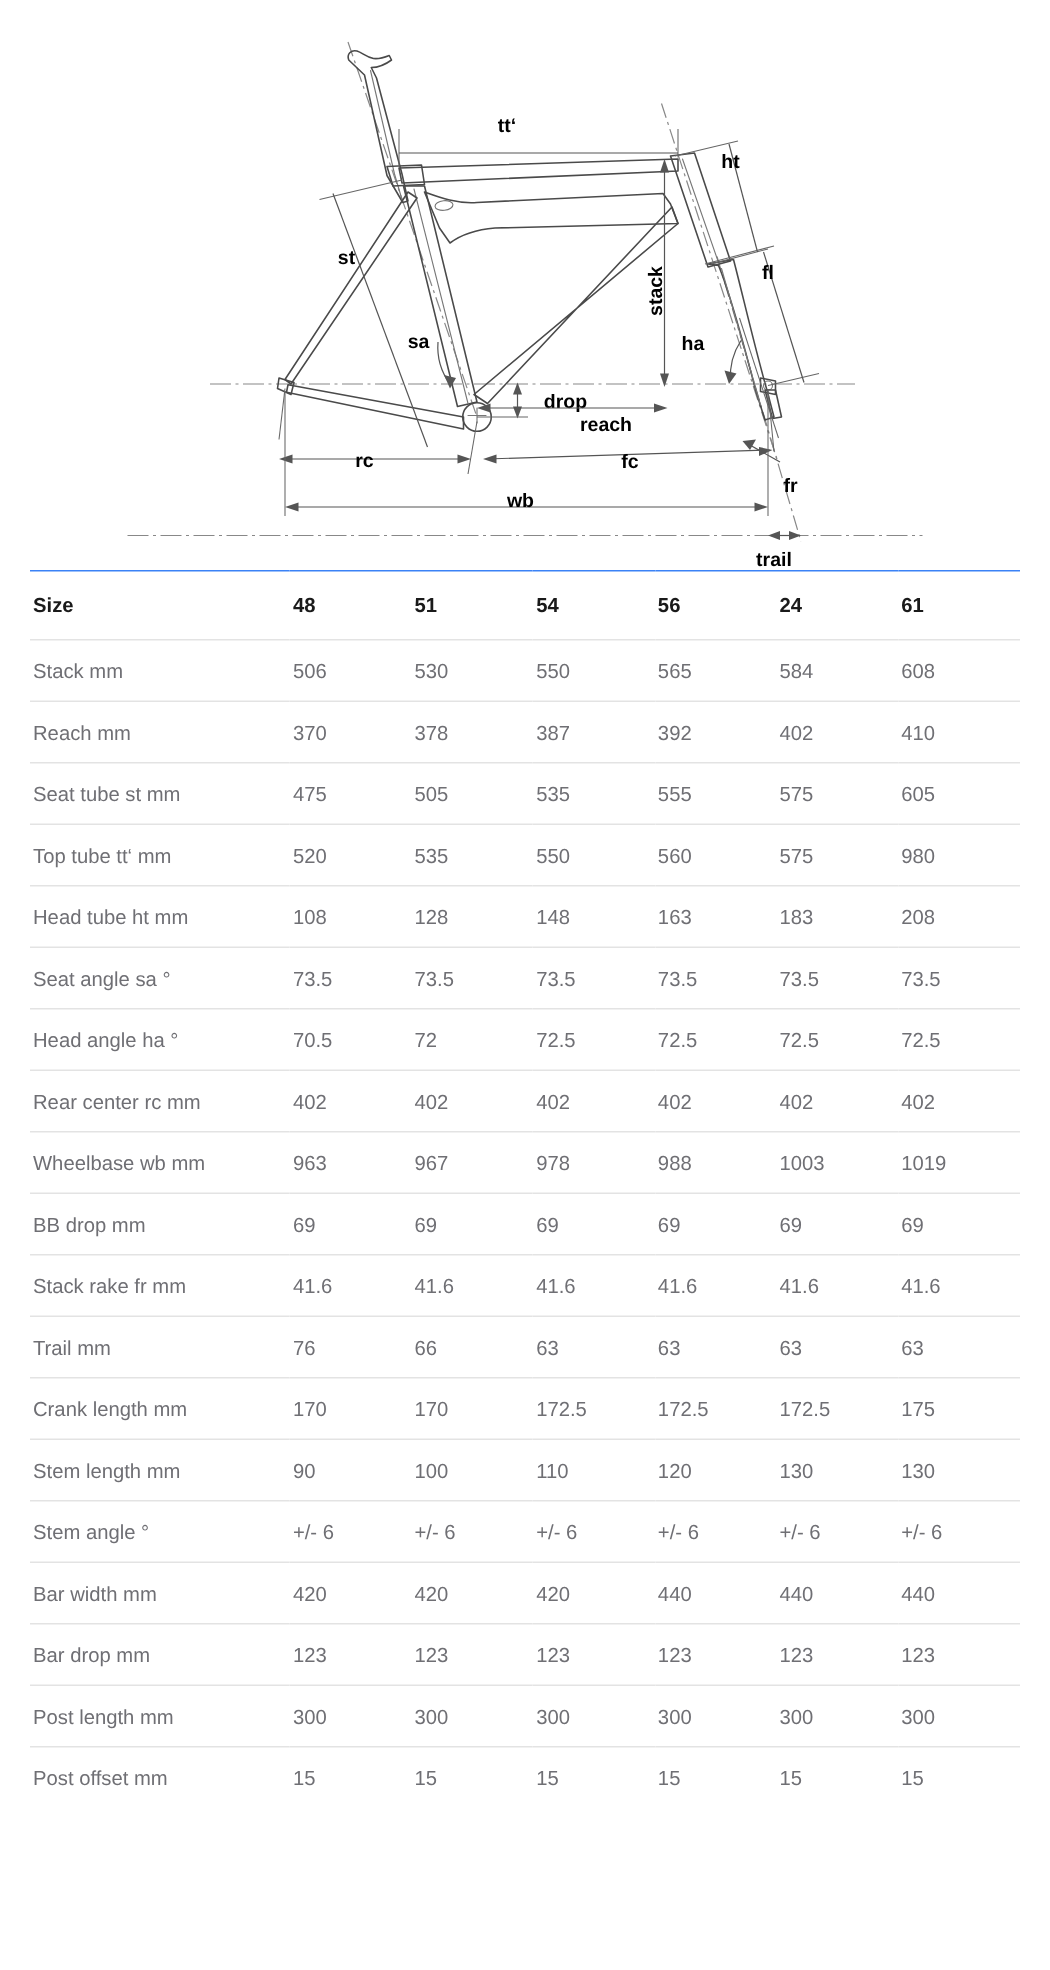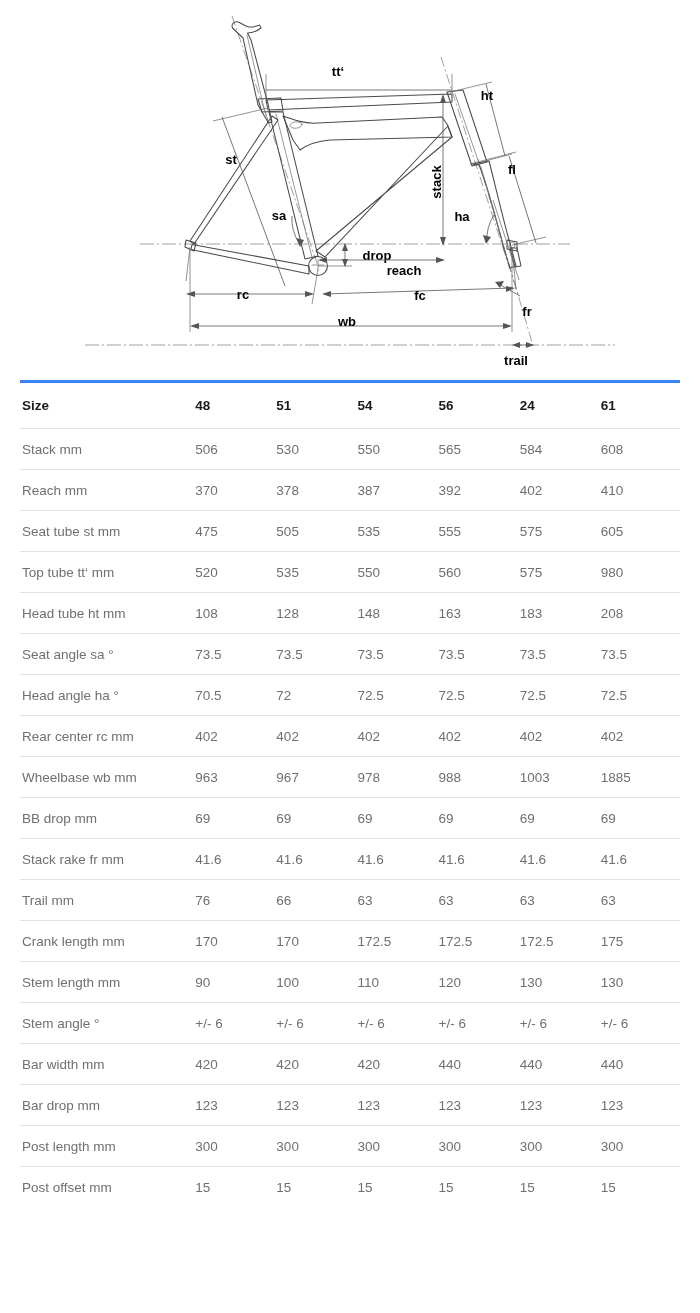--- a/index.html
+++ b/index.html
@@ -14,21 +14,21 @@
     position: relative;
     overflow: hidden;
     font-family: "Liberation Sans", sans-serif;
     -webkit-font-smoothing: antialiased;
   }
 
   
   #geometry-diagram {
     position: absolute;
     left: 0;
-    top: 4px;
+    top: 16px;
     width: 700px;
     height: 380px;
   }
   #geometry-diagram svg {
     display: block;
     width: 700px;
     height: 380px;
   }
   .frame-line {
     fill: none;
@@ -95,21 +95,21 @@
     height: 40px;
     vertical-align: middle;
     border-top: 1px solid #e3e3e3;
     font-size: 13.5px;
     white-space: nowrap;
   }
   table.geo-table thead th {
     color: #1a1a1a;
     font-weight: bold;
     height: 45px;
-    border-top: 3px solid #3b82f6;
+    border-top: 1px solid #3b82f6;
   }
   table.geo-table tbody td {
     color: #6f6f74;
     font-weight: normal;
   }
   table.geo-table .cell-label { padding-left: 2px; }
   table.geo-table .cell-val   { padding-left: 2px; }
 </style>
 </head>
 <body>
@@ -339,21 +339,21 @@
           <td class="cell-val">402</td>
           <td class="cell-val">402</td>
         </tr>
         <tr>
           <td class="cell-label">Wheelbase wb mm</td>
           <td class="cell-val">963</td>
           <td class="cell-val">967</td>
           <td class="cell-val">978</td>
           <td class="cell-val">988</td>
           <td class="cell-val">1003</td>
-          <td class="cell-val">1885</td>
+          <td class="cell-val">1019</td>
         </tr>
         <tr>
           <td class="cell-label">BB drop mm</td>
           <td class="cell-val">69</td>
           <td class="cell-val">69</td>
           <td class="cell-val">69</td>
           <td class="cell-val">69</td>
           <td class="cell-val">69</td>
           <td class="cell-val">69</td>
         </tr>

